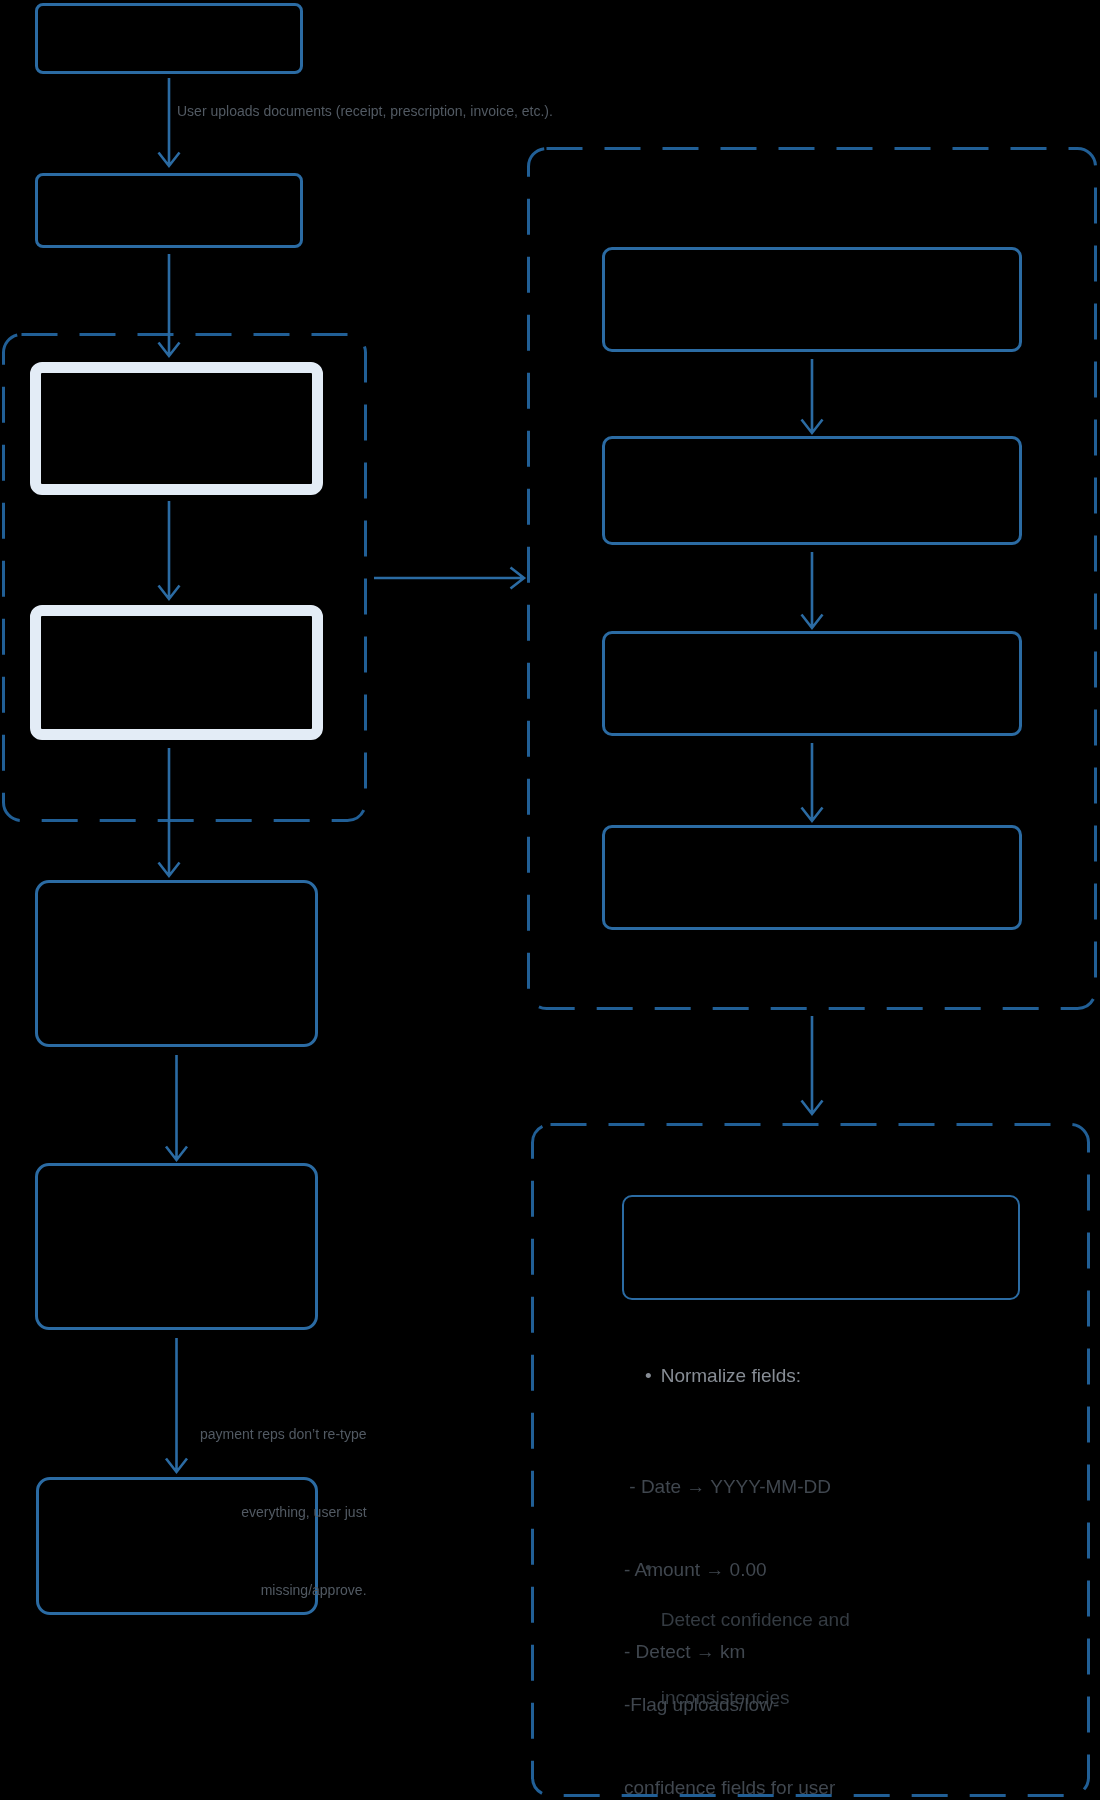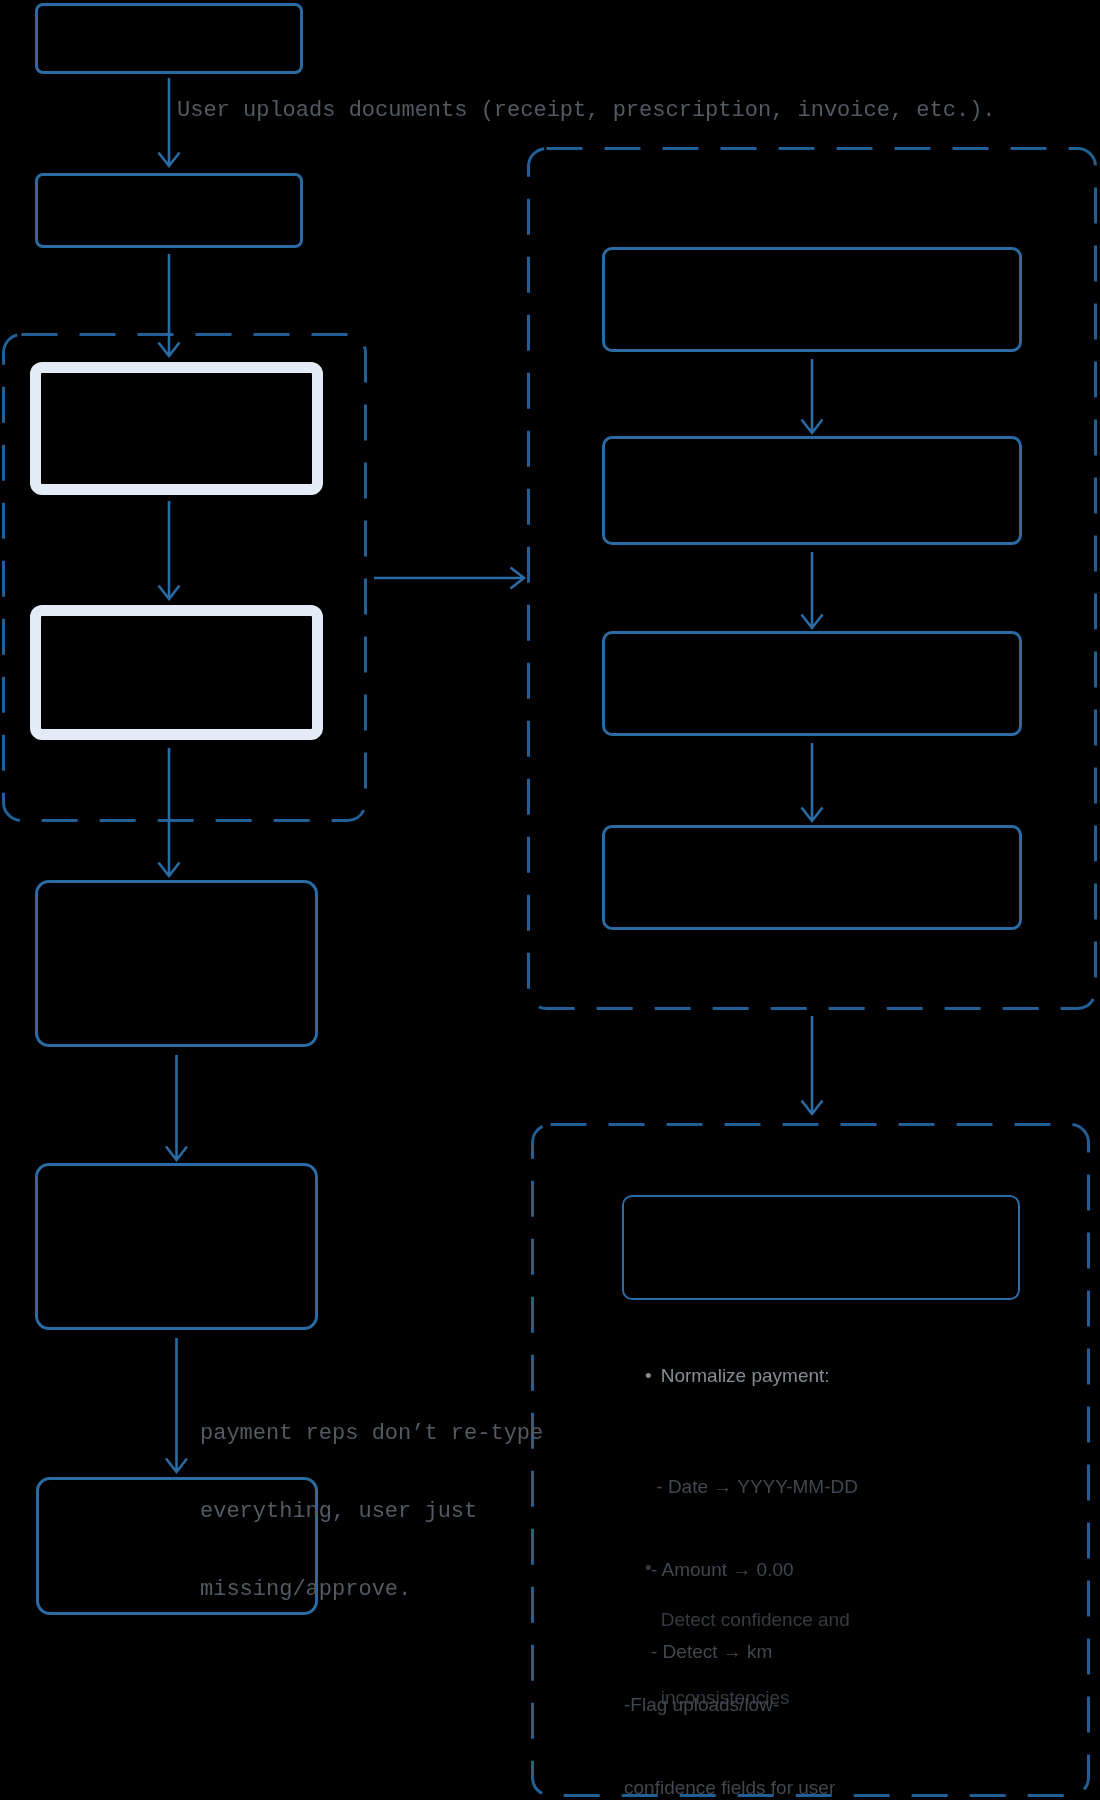--- a/index.html
+++ b/index.html
@@ -7,40 +7,40 @@
     --highlight:#e3ecf6; --mono_text:#525a63; --text_light:#878d95;
     --text_mid:#40474f; --text_dark:#343b42;
   }
   html,body{margin:0;padding:0;background:var(--bg);}
   body{width:1100px;height:1800px;position:relative;overflow:hidden;
        font-family:"Liberation Sans", sans-serif;}
   .layer{position:absolute;left:0;top:0;width:1100px;height:1800px;}
   .node{position:absolute;box-sizing:border-box;background:var(--bg);
         border:3px solid var(--border);}
   .node.hl{border:11px solid var(--highlight);border-radius:12px;}
-  .mono{position:absolute;font-family:Liberation Mono, monospace;
-        font-size:22px;color:var(--mono_text);white-space:pre;}
+  .mono{position:absolute;font-family:Liberation Sans, sans-serif;
+        font-size:14px;color:var(--mono_text);white-space:pre;}
   .sans{position:absolute;font-size:19px;white-space:pre;}
   .bullet-row{display:flex;gap:9px;align-items:flex-start;}
   .b-start   {left:35px;  top:3px;    width:268px;height:71px; border-radius:8px;}
   .b-upload  {left:35px;  top:173px;  width:268px;height:75px; border-radius:8px;}
   .b-hl1     {left:30px;  top:362px;  width:293px;height:133px;}
   .b-hl2     {left:30px;  top:605px;  width:293px;height:135px;}
   .b-tall1   {left:35px;  top:880px;  width:283px;height:167px;border-radius:14px;}
   .b-tall2   {left:35px;  top:1163px; width:283px;height:167px;border-radius:14px;}
   .b-bottom  {left:36px;  top:1477px; width:282px;height:138px;border-radius:14px;}
   .b-r1a     {left:602px; top:247px;  width:420px;height:105px;border-radius:10px;}
   .b-r1b     {left:602px; top:436px;  width:420px;height:109px;border-radius:10px;}
   .b-r1c     {left:602px; top:631px;  width:420px;height:105px;border-radius:10px;}
   .b-r1d     {left:602px; top:825px;  width:420px;height:105px;border-radius:10px;}
   .b-r2      {left:622px; top:1195px; width:398px;height:105px;border-radius:10px;border-width:2.5px;}
   .t-upload  {left:177px; top:101px;  line-height:20px;}
-  .t-reps    {left:200px; top:1369px; line-height:26px;}
+  .t-reps    {left:200px; top:1369px; line-height:26px;text-align:right;}
   .t-norm    {left:645px; top:1362px; line-height:27px;color:var(--text_light);}
-  .t-formats {left:624px; top:1418px; line-height:27.5px;color:var(--text_mid);margin-left:27px;}
+  .t-formats {left:624px; top:1418px; line-height:27.5px;color:var(--text_mid);}
   .t-dup     {left:645px; top:1555px; line-height:26px;color:var(--text_dark);}
   .t-flag    {left:624px; top:1636px; line-height:27.5px;color:var(--text_mid);}
   svg .dash{fill:none;stroke:var(--dashed);stroke-width:3;stroke-dasharray:36 22;}
   svg .arr {fill:none;stroke:var(--arrow);stroke-width:2.6;}
 </style>
 </head>
 <body>
 
 <svg class="layer" viewBox="0 0 1100 1800">
   <rect class="dash" x="3.5" y="334.5" width="362" height="486" rx="18"></rect>
@@ -76,21 +76,21 @@
 <div class="mono t-upload">User uploads documents (receipt, prescription, invoice, etc.).</div>
 
 <div class="mono t-reps">
   <div>payment reps don’t re-type</div>
   <div>everything, user just</div>
   <div>missing/approve.</div>
 </div>
 
 <div class="sans t-norm bullet-row">
   <span>•</span>
-  <span>Normalize payment:</span>
+  <span>Normalize fields:</span>
 </div>
 
 <div class="sans t-formats">
   <div>&nbsp;- Date → YYYY-MM-DD</div>
   <div>- Amount → 0.00</div>
   <div>- Detect → km</div>
 </div>
 
 <div class="sans t-dup bullet-row">
   <span>•</span>

